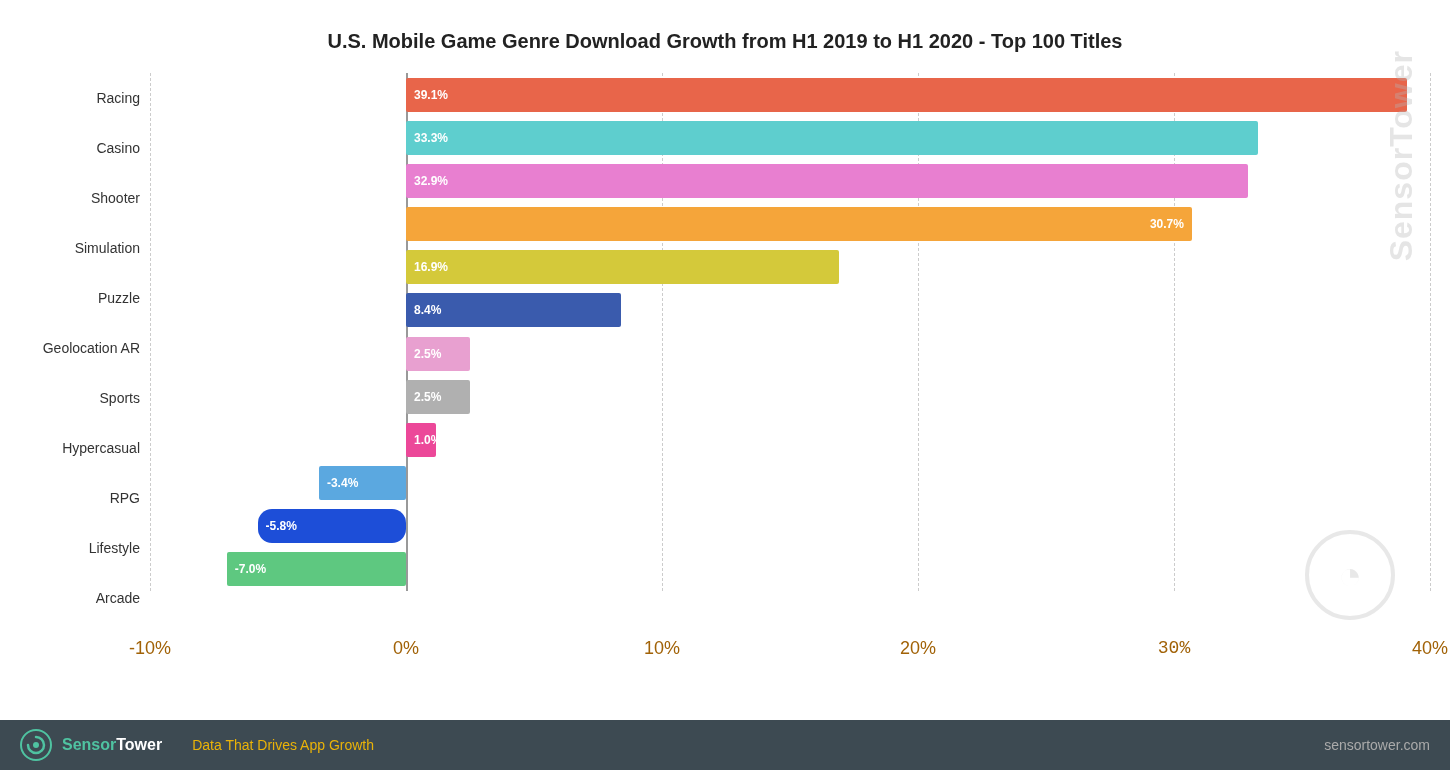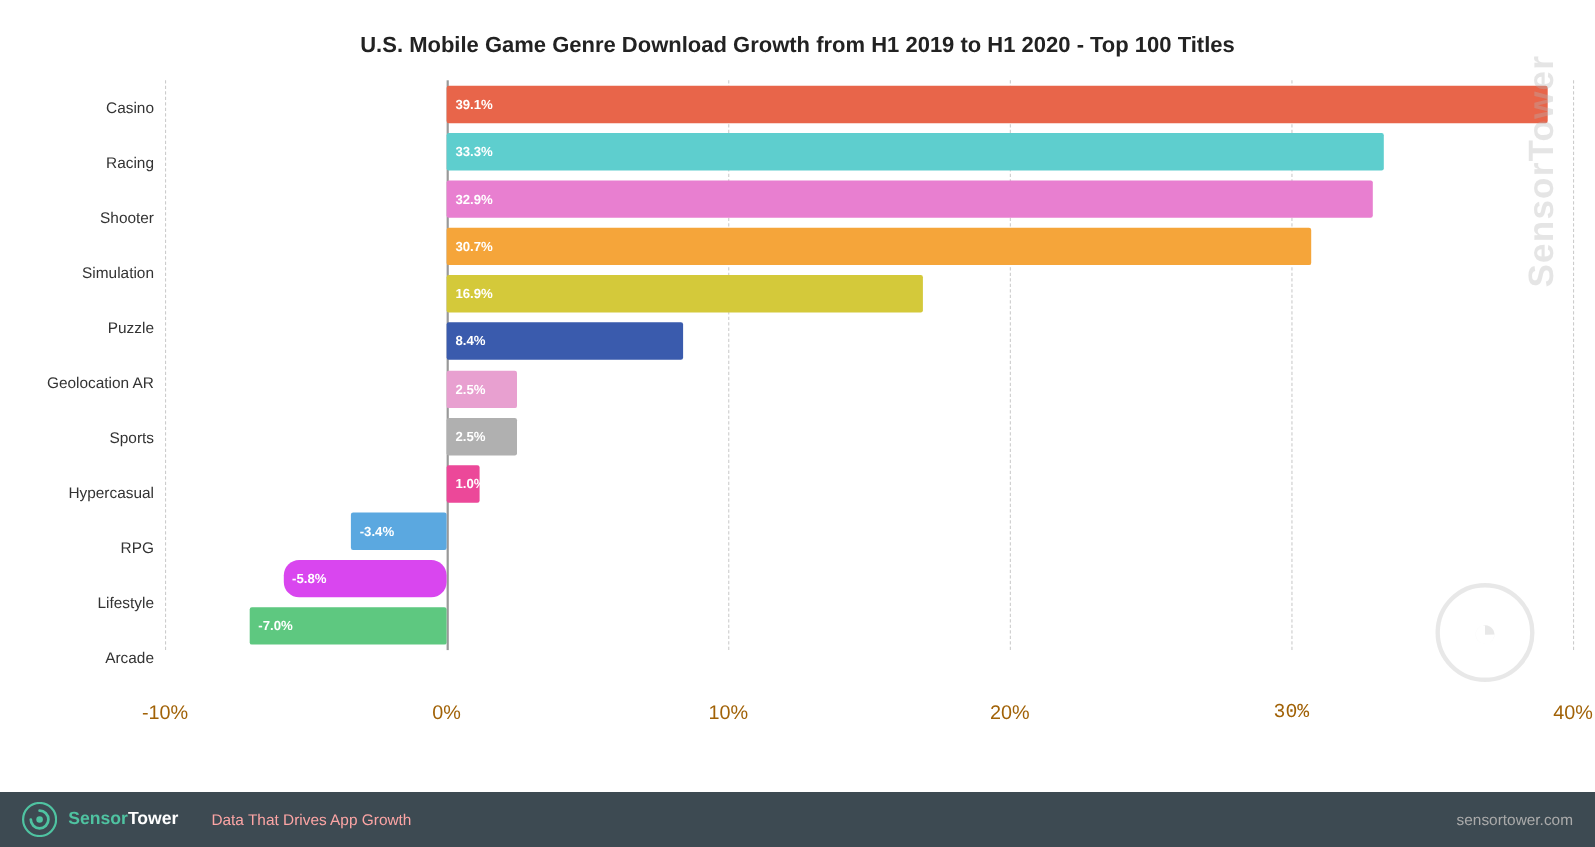--- a/index.html
+++ b/index.html
@@ -179,37 +179,37 @@
     .footer-brand span.sensor {
       color: #4fc3a1;
       font-weight: 600;
     }
     .footer-brand span.tower {
       color: #fff;
       font-weight: 600;
     }
     .footer-tagline {
       font-size: 14px;
-      color: #fca5a5;
+      color: #eab308;
       margin-left: 20px;
     }
     .footer-url {
       font-size: 14px;
       color: #aaa;
     }
   </style>
 </head>
 <body>
 
 <div class="chart-container">
   <div class="chart-title">U.S. Mobile Game Genre Download Growth from H1 2019 to H1 2020 - Top 100 Titles</div>
   <div class="chart-area">
     <div class="y-labels" id="y-labels">
+        <div class="y-label">Racing</div>
         <div class="y-label">Casino</div>
-        <div class="y-label">Racing</div>
         <div class="y-label">Shooter</div>
         <div class="y-label">Simulation</div>
         <div class="y-label">Puzzle</div>
         <div class="y-label">Geolocation AR</div>
         <div class="y-label">Sports</div>
         <div class="y-label">Hypercasual</div>
         <div class="y-label">RPG</div>
         <div class="y-label">Lifestyle</div>
         <div class="y-label">Arcade</div>
       </div>
@@ -233,21 +233,21 @@
               <div class="bar" style="background-color: rgb(94, 206, 206); left: 20%; width: 66.6%;">
                 <span class="bar-label">33.3%</span>
               </div>
             </div>
             <div class="bar-row">
               <div class="bar" style="background-color: rgb(232, 127, 208); left: 20%; width: 65.8%;">
                 <span class="bar-label">32.9%</span>
               </div>
             </div>
             <div class="bar-row">
-              <div class="bar" style="background-color: rgb(245, 165, 58); left: 20%; width: 61.4%;">
+              <div class="bar" style="background-color: rgb(245, 165, 58); left: 20%; width: 61.4%; justify-content: flex-end;">
                 <span class="bar-label">30.7%</span>
               </div>
             </div>
             <div class="bar-row">
               <div class="bar" style="background-color: rgb(212, 201, 58); left: 20%; width: 33.8%;">
                 <span class="bar-label">16.9%</span>
               </div>
             </div>
             <div class="bar-row">
               <div class="bar" style="background-color: rgb(58, 91, 173); left: 20%; width: 16.8%;">
@@ -268,21 +268,21 @@
               <div class="bar" style="background-color: #ec4899; left: 20%; width: 2%; min-width: 30px;">
                 <span class="bar-label">1.0%</span>
               </div>
             </div>
             <div class="bar-row">
               <div class="bar" style="background-color: rgb(91, 168, 224); position: absolute; height: 34px; display: flex; align-items: center; border-radius: 2px; right: auto; width: 6.8%; left: 13.2%;">
                 <span class="bar-label">-3.4%</span>
               </div>
             </div>
             <div class="bar-row">
-              <div class="bar" style="background-color: #d946ef; position: absolute; height: 34px; display: flex; align-items: center; border-radius: 14px; right: auto; width: 11.6%; left: 8.4%;">
+              <div class="bar" style="background-color: #1d4ed8; position: absolute; height: 34px; display: flex; align-items: center; border-radius: 14px; right: auto; width: 11.6%; left: 8.4%;">
                 <span class="bar-label">-5.8%</span>
               </div>
             </div>
             <div class="bar-row">
               <div class="bar" style="background-color: rgb(94, 200, 128); position: absolute; height: 34px; display: flex; align-items: center; border-radius: 2px; right: auto; width: 14%; left: 6%;">
                 <span class="bar-label">-7.0%</span>
               </div>
             </div>
           </div>
       </div>

